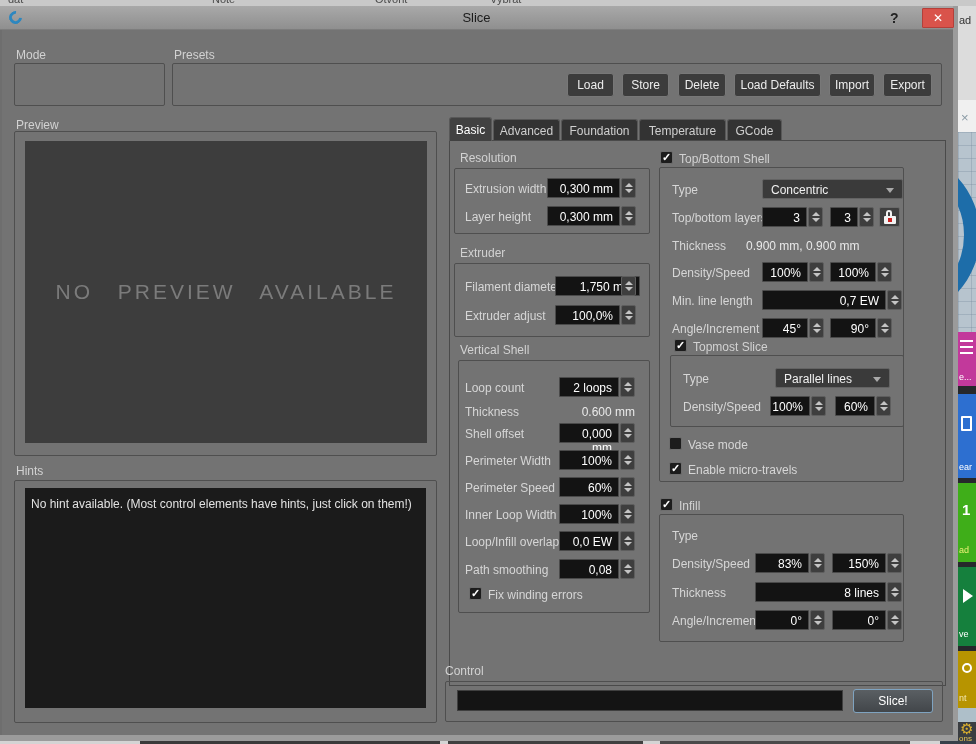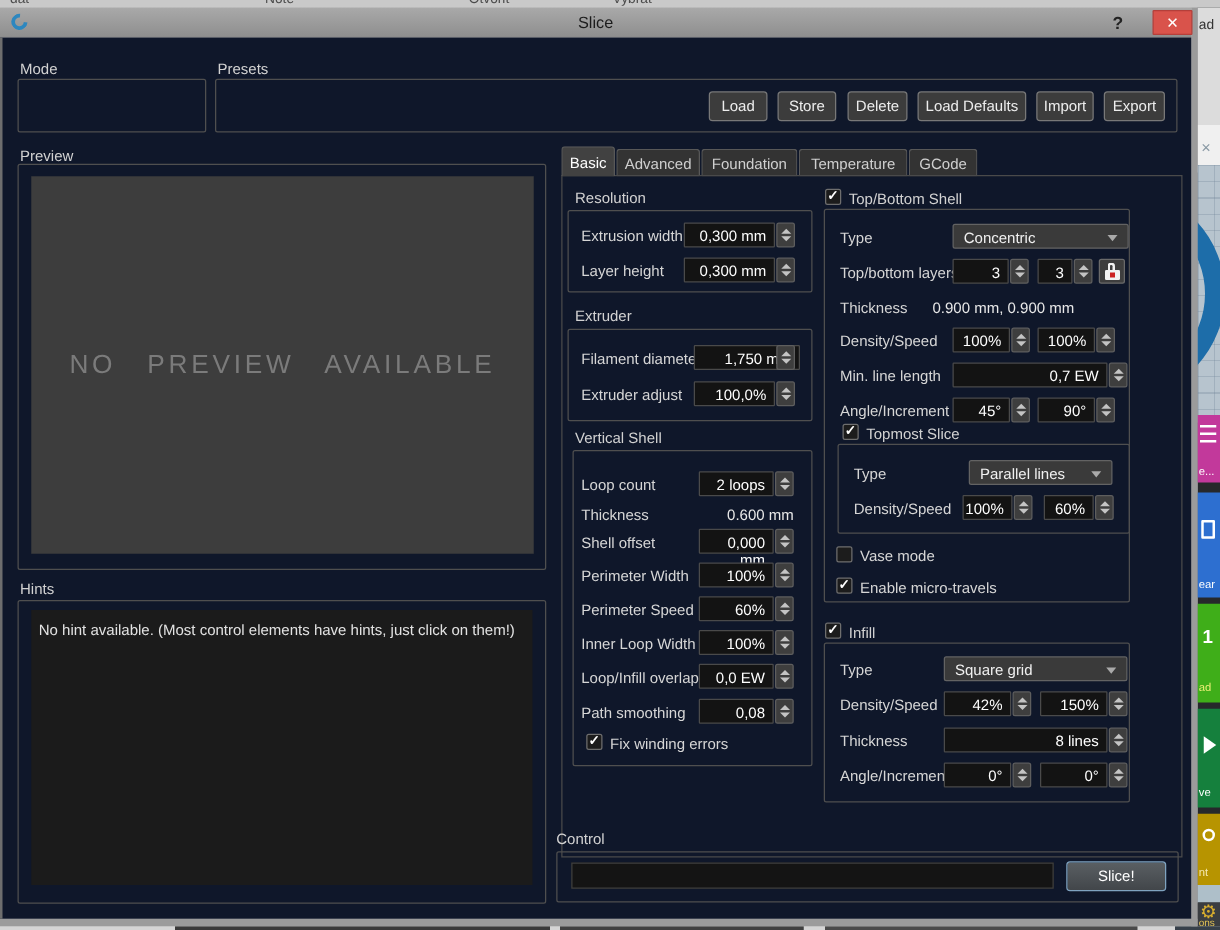--- a/index.html
+++ b/index.html
@@ -1,20 +1,20 @@
 <!DOCTYPE html>
 <html><head>
 <meta charset="utf-8">
 <style>
   html,body{margin:0;padding:0}
   body{width:976px;height:744px;position:relative;overflow:hidden;
        font-family:"Liberation Sans",sans-serif;background:#cfcfcf}
   .a{position:absolute;box-sizing:border-box}
   
-  .dlg-body{background:#0f172a}
+  .dlg-body{background:#737373}
   .titlebar{background:linear-gradient(#a9a9a9,#8f8f8f);border-bottom:1px solid #7d7d7d}
   .title{color:#1c1c1c;font-size:13px;text-align:center;line-height:23px}
   .helpq{color:#222;font-size:14px;font-weight:bold}
   .closebtn{background:#d9534b;border:1px solid #b43f3a;color:#fff;font-size:12px;
             display:flex;align-items:center;justify-content:center;border-radius:1px}
   .appicon{width:13px;height:13px;border:3px solid #2d87bf;border-radius:50%;
            border-right-color:transparent;transform:rotate(-40deg)}
   .winborder{background:#9b9b9b}
   
   .lbl{color:#d6d6d6;font-size:12px;white-space:nowrap;line-height:14px}
@@ -316,26 +316,22 @@
 
   <div class="a cb" style="left:667px;top:407px"></div>
   <div class="a lbl" style="left:686px;top:408px">Vase mode</div>
   <div class="a cb on" style="left:667px;top:432px">✓</div>
   <div class="a lbl" style="left:686px;top:433px">Enable micro-travels</div>
 
   <div class="a cb on" style="left:658px;top:468px">✓</div>
   <div class="a glbl" style="left:677px;top:469px">Infill</div>
   <div class="a grp" style="left:657px;top:484px;width:245px;height:128px"></div>
   <div class="a lbl" style="left:670px;top:499px">Type</div>
-  <div class="a dd" style="left:753px;top:495px;width:147px;height:20px">
-    <span>Square grid</span>
-    <i class="arr"></i>
-  </div>
   <div class="a lbl" style="left:670px;top:527px">Density/Speed</div>
-  <div class="a inp" style="left:753px;top:523px;width:54px;height:20px">42%</div>
+  <div class="a inp" style="left:753px;top:523px;width:54px;height:20px">83%</div>
   <div class="a spin" style="left:808px;top:523px">
       <i class="su"></i>
       <i class="sd"></i>
     </div>
   <div class="a inp" style="left:830px;top:523px;width:54px;height:20px">150%</div>
   <div class="a spin" style="left:885px;top:523px">
       <i class="su"></i>
       <i class="sd"></i>
     </div>
   <div class="a lbl" style="left:670px;top:556px">Thickness</div>

